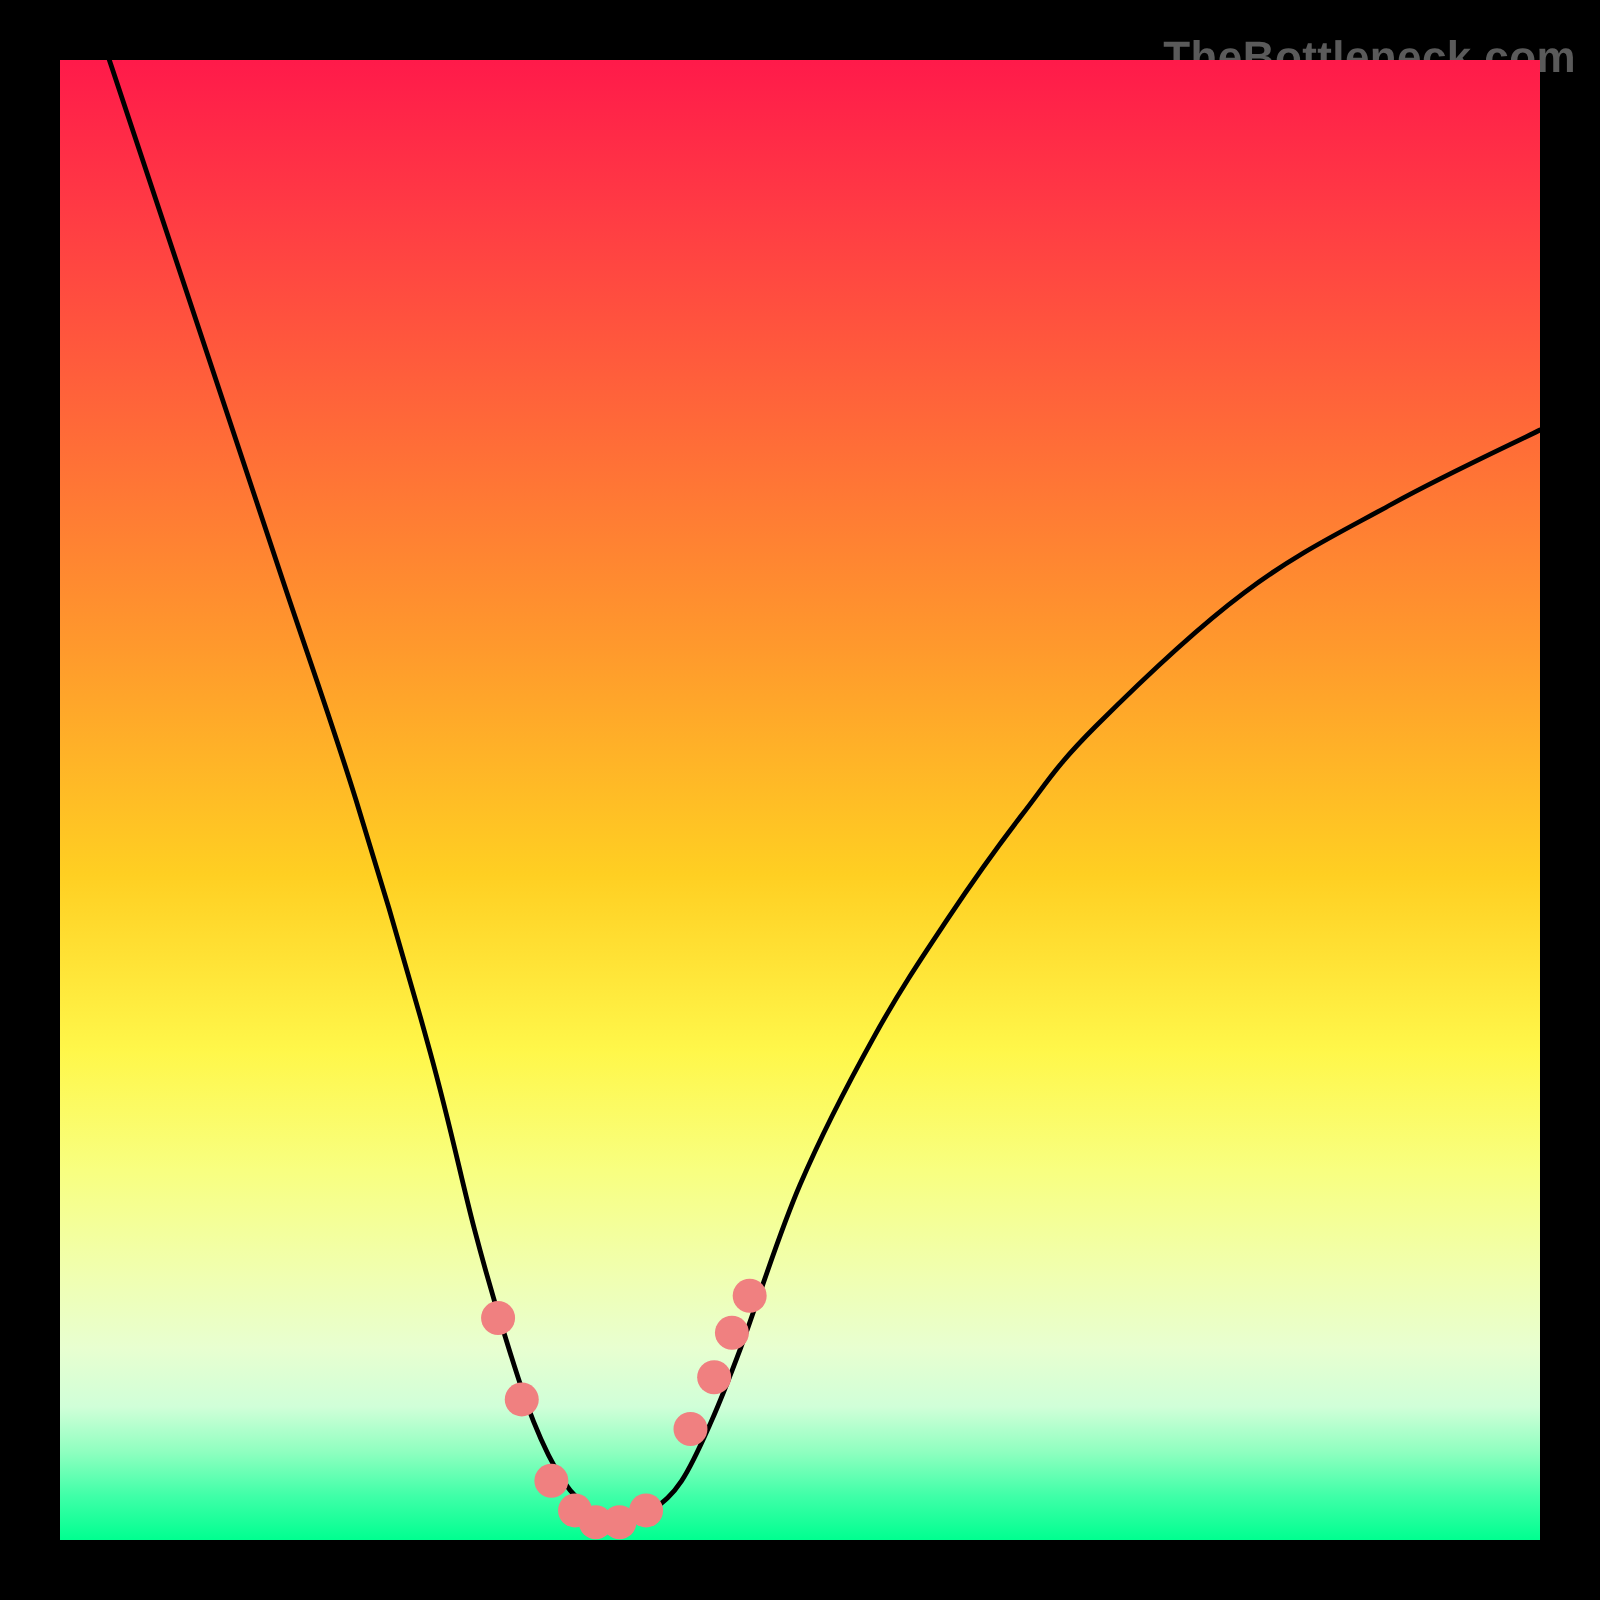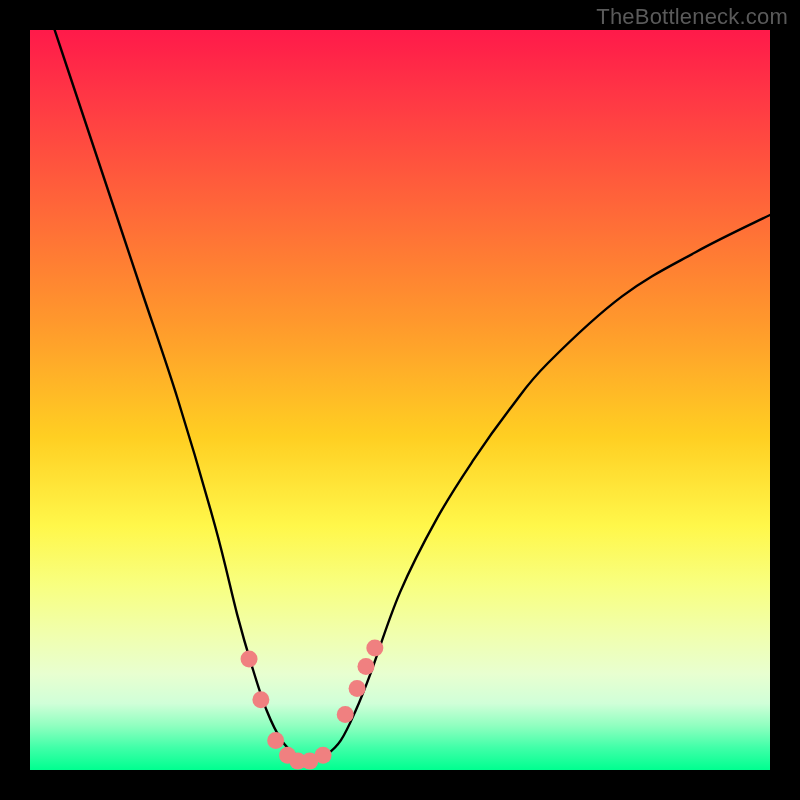--- a/index.html
+++ b/index.html
@@ -38,26 +38,26 @@
     );
   }
   svg.curve {
     position: absolute;
     inset: 0;
     width: 100%;
     height: 100%;
   }
   .watermark {
     position: absolute;
-    top: 4px;
+    top: 16px;
     right: 12px;
     color: #5a5a5a;
     font-family: Arial, Helvetica, sans-serif;
     font-size: 22px;
-    font-weight: 400;
+    font-weight: 700;
     letter-spacing: 0.2px;
     user-select: none;
   }
 </style>
 </head>
 <body>
 
 <div class="watermark">TheBottleneck.com</div>
 
 <div class="frame">

